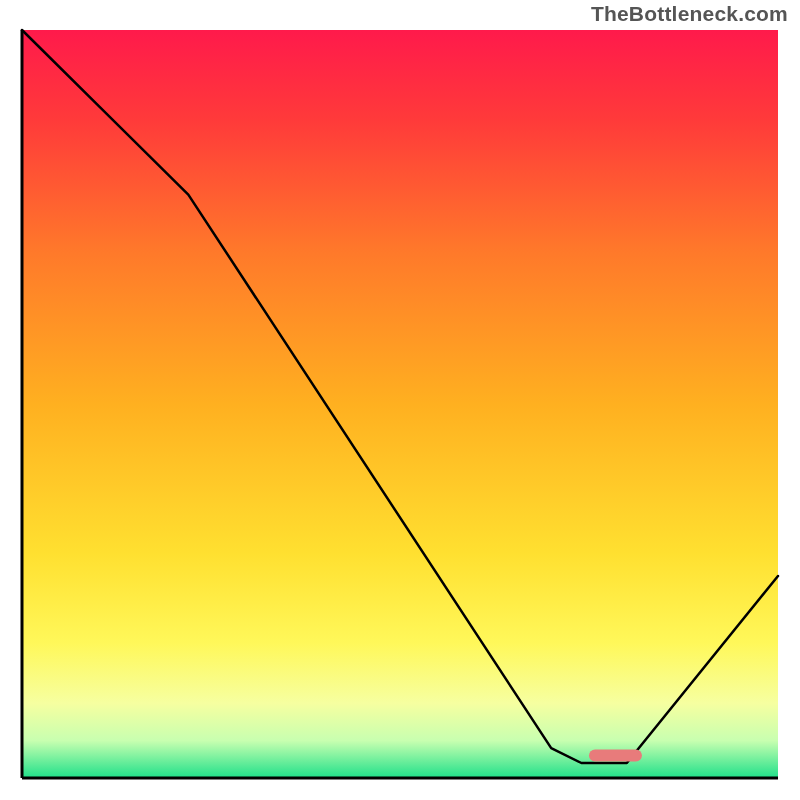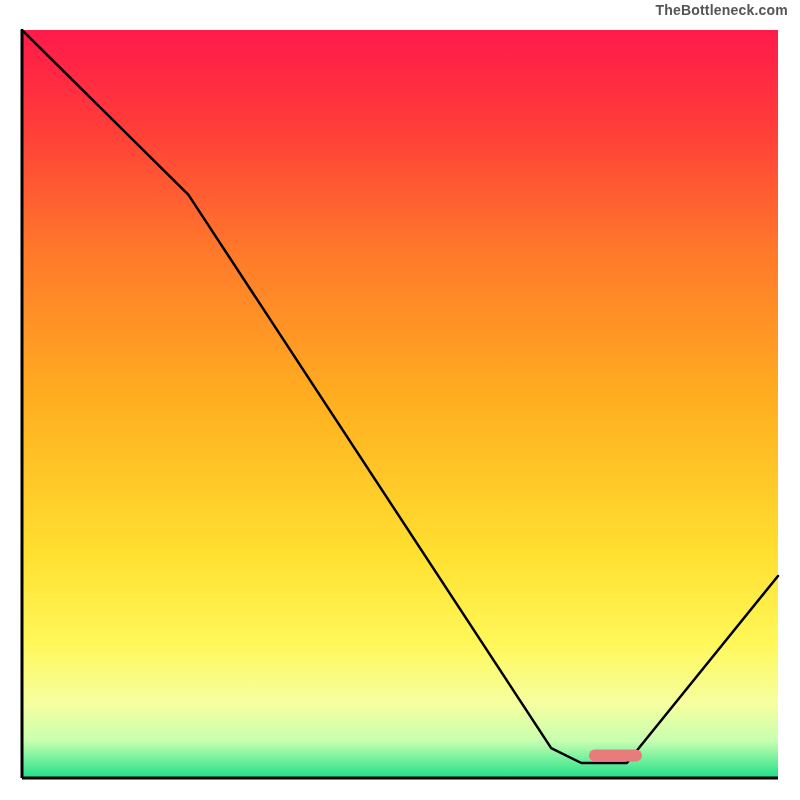--- a/index.html
+++ b/index.html
@@ -12,21 +12,21 @@
   }
   .container {
     position: relative;
     width: 800px;
     height: 800px;
   }
   .watermark {
     position: absolute;
     top: 2px;
     right: 12px;
-    font-size: 14px;
+    font-size: 21px;
     font-weight: bold;
     color: #555555;
     letter-spacing: 0.2px;
   }
   svg.chart {
     position: absolute;
     left: 0;
     top: 0;
   }
 </style>

